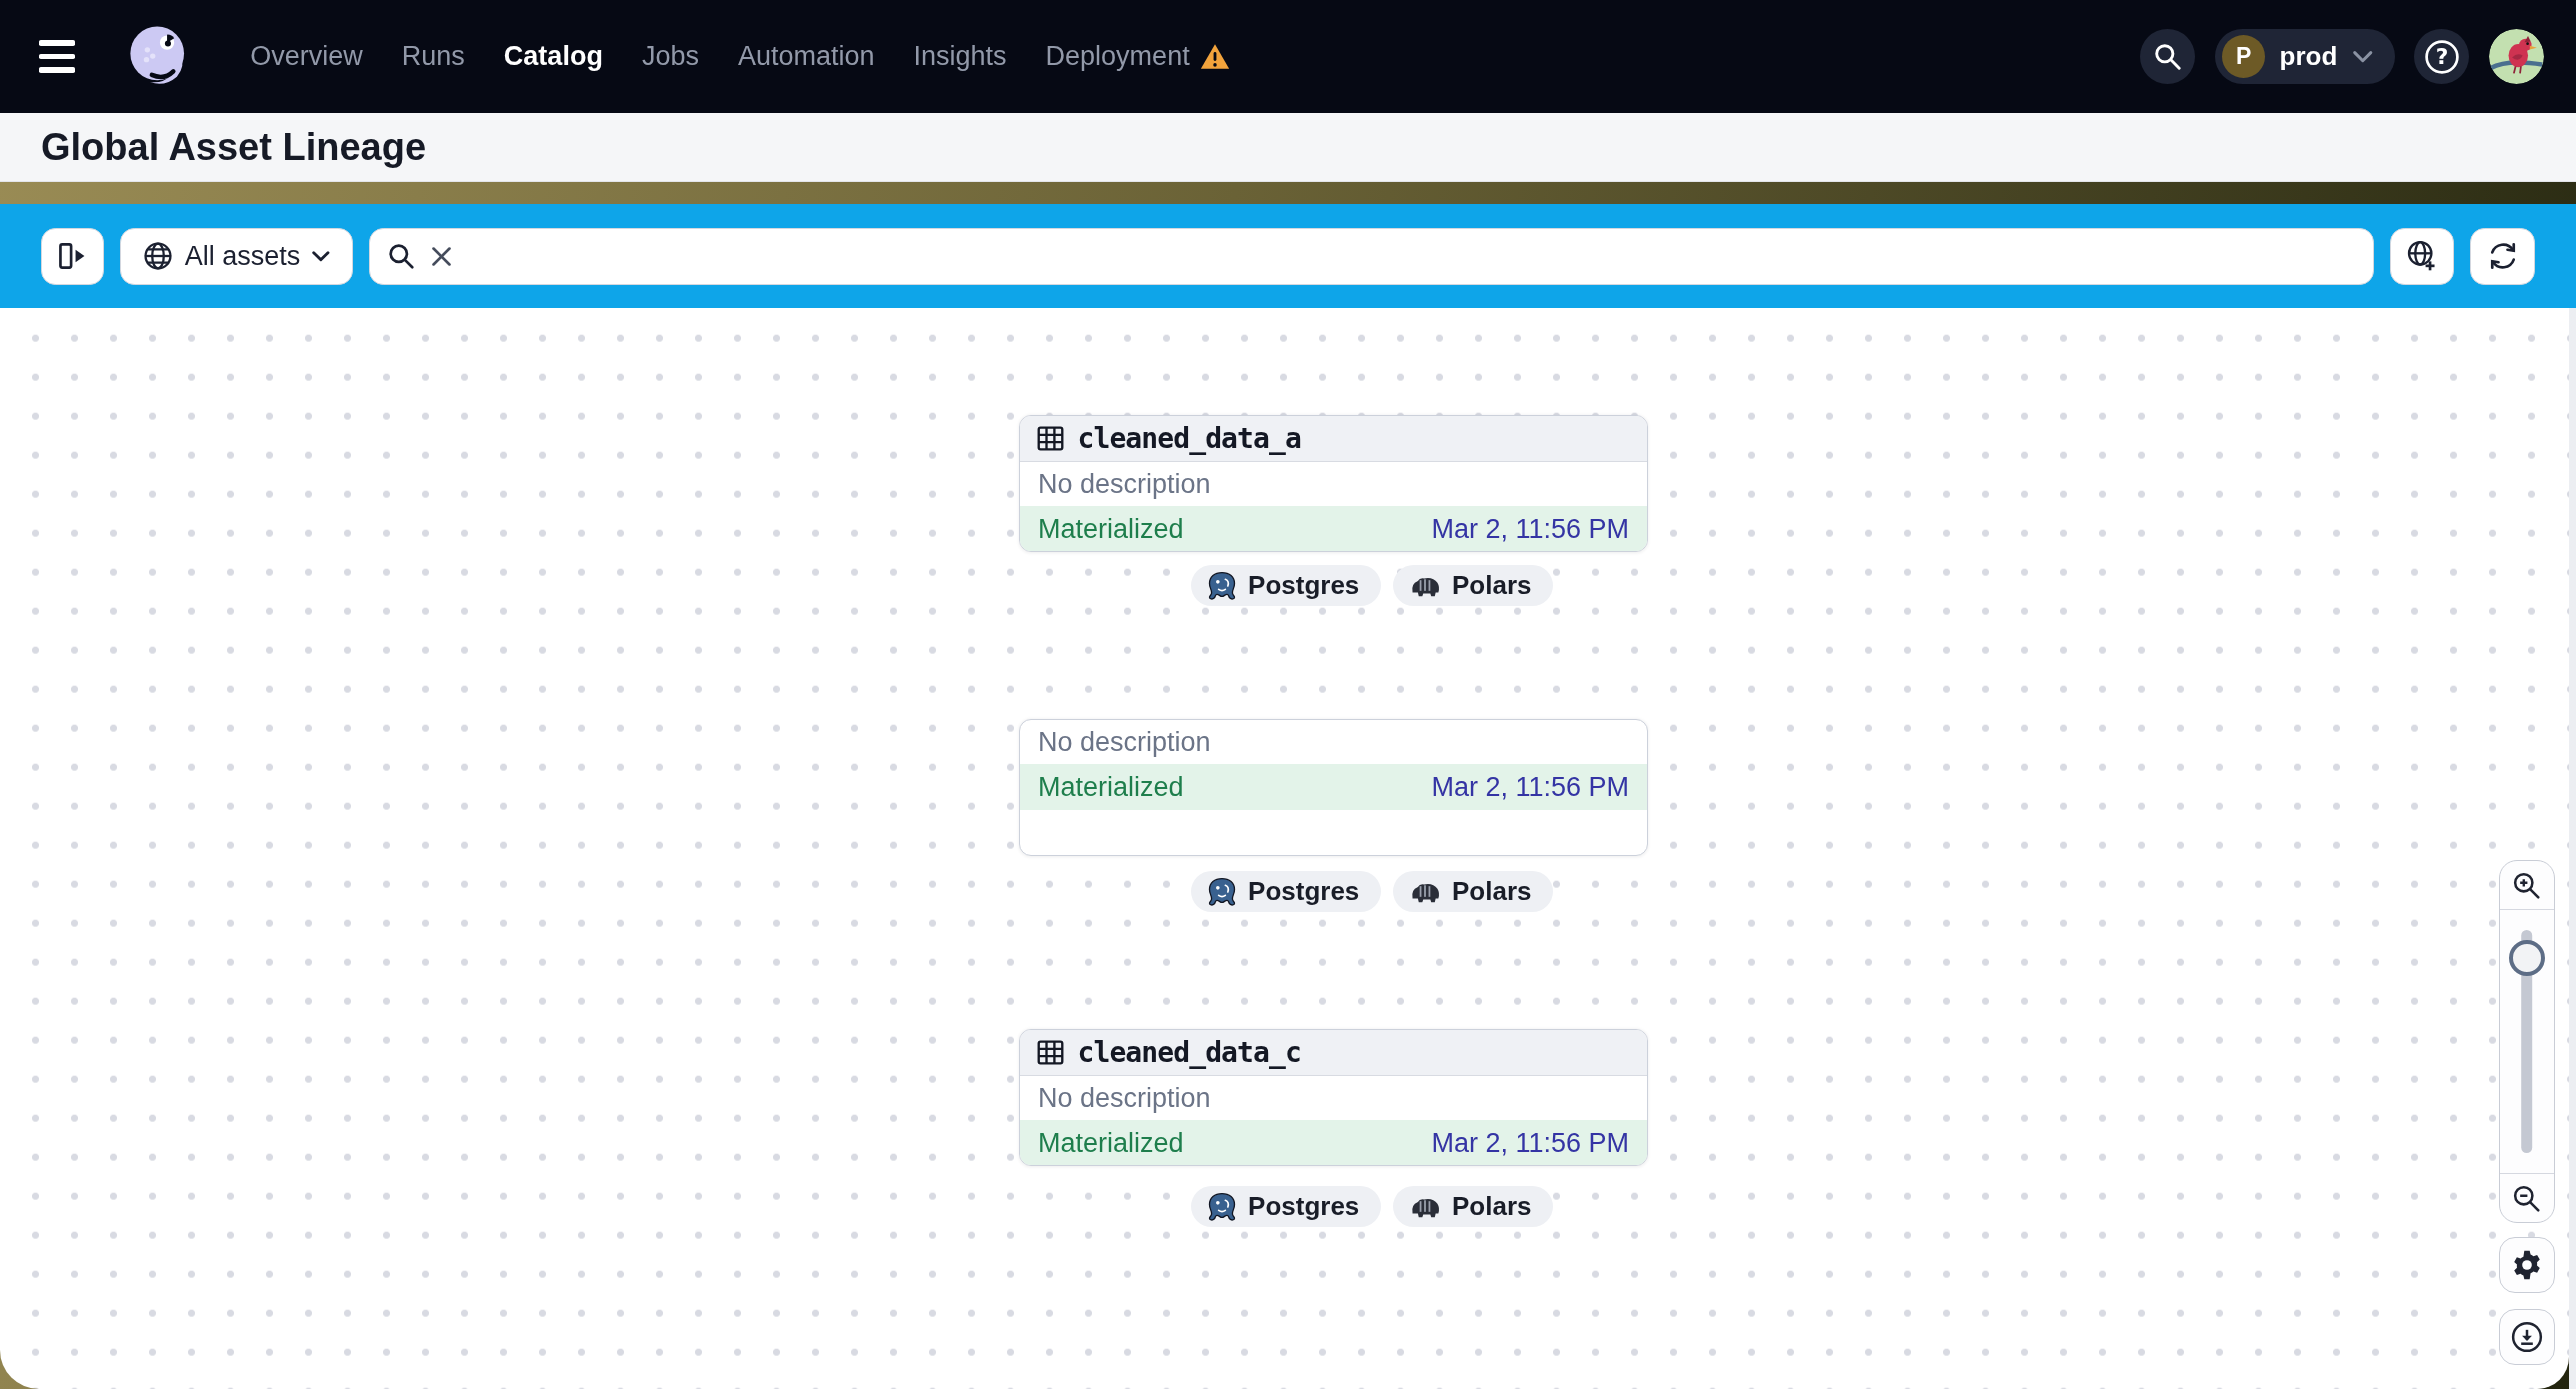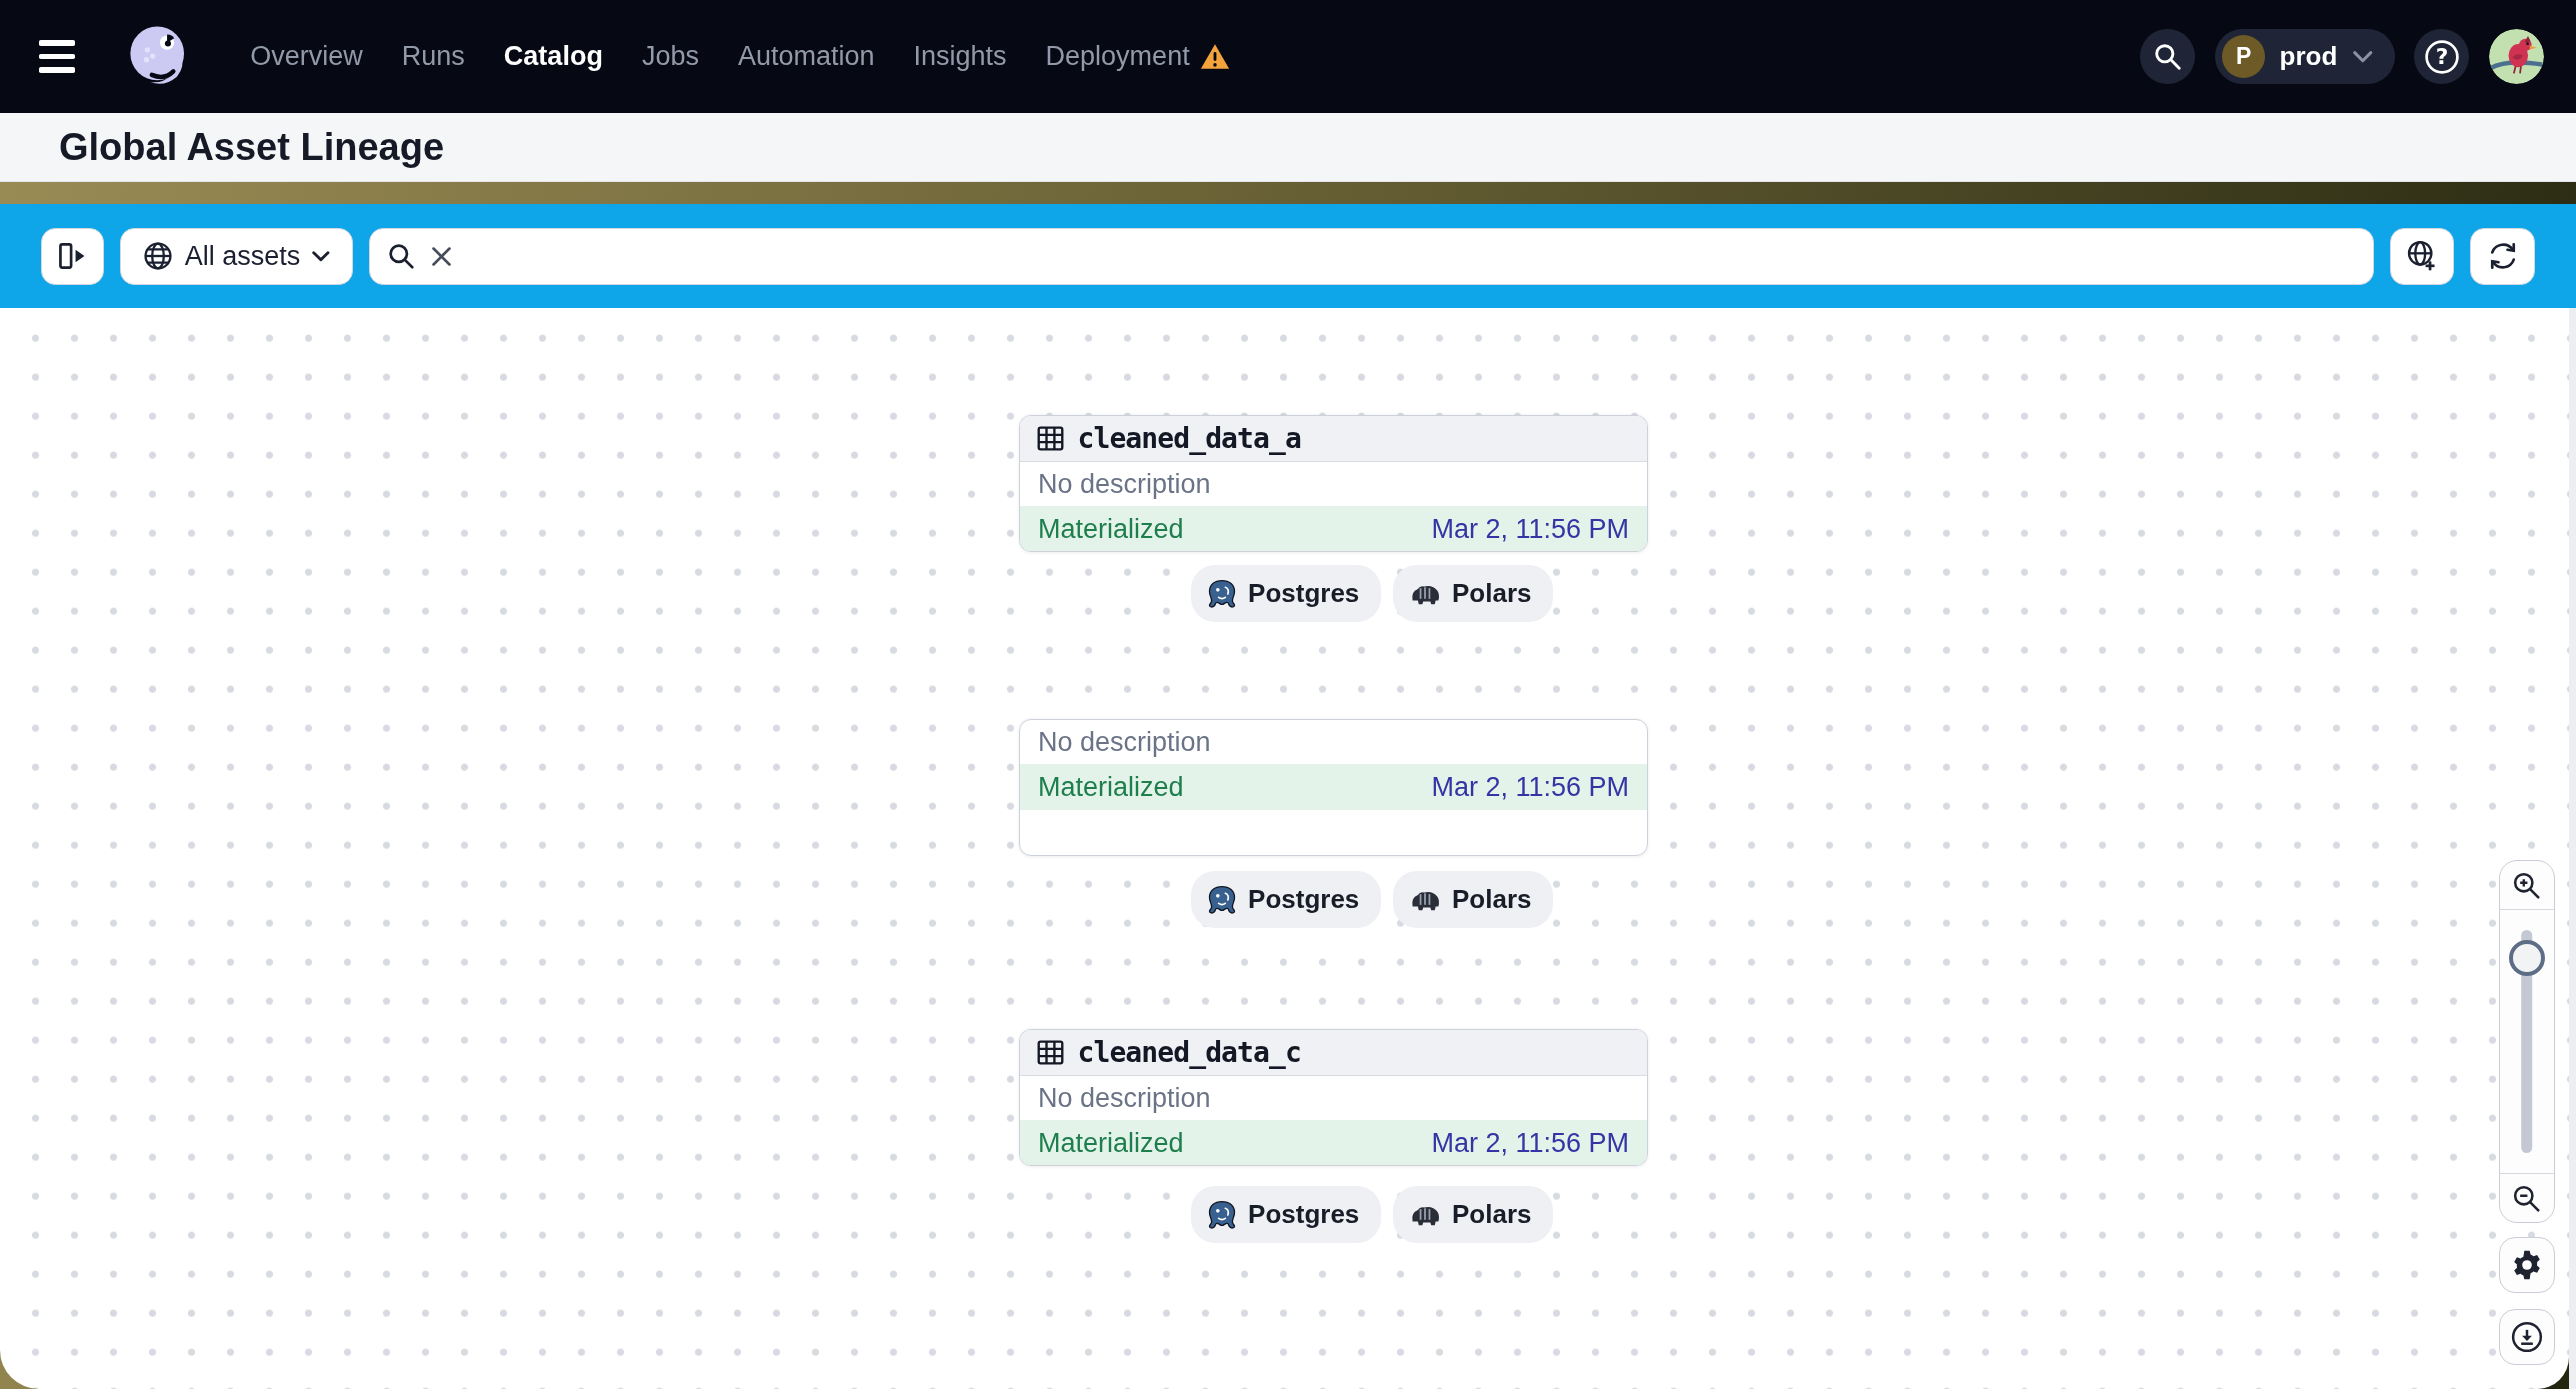--- a/index.html
+++ b/index.html
@@ -26,21 +26,21 @@
   .nav-circle { width:55px; height:55px; border-radius:50%; background:#1f2536; display:flex; align-items:center; justify-content:center; cursor:pointer; }
   .env-pill { height:55px; border-radius:28px; background:#1f2536; display:flex; align-items:center; gap:14.3px; padding:0 21.5px 0 7.2px; cursor:pointer; }
   .env-badge { width:43px; height:43px; border-radius:50%; background:#6d5a26; color:#fff; font-size:23px; font-weight:700; display:flex; align-items:center; justify-content:center; }
   .env-name { color:#fff; font-size:26px; font-weight:600; }
   .avatar { width:55px; height:55px; border-radius:50%; overflow:hidden; cursor:pointer; }
 
   
   .titlebar {
     position:absolute; top:113px; left:0; width:2576px; height:69px;
     background:#f5f6f8; border-bottom:0.9px solid #e3e5ea;
-    display:flex; align-items:center; padding:0 59px;
+    display:flex; align-items:center; padding:0 41px;
   }
   .page-title { font-size:38px; font-weight:700; color:#161a26; }
   .reload-btn {
     margin-left:auto; height:63px; border:1.8px solid #d4d8e0; border-radius:18px; background:#fff;
     display:flex; align-items:center; gap:12.5px; padding:0 25px; font-size:26px; color:#1f2330; cursor:pointer;
   }
 
   
   .toolbar {
     position:absolute; top:204px; left:0; width:2576px; height:105px; background:#0ea5e9;
@@ -81,21 +81,21 @@
     box-shadow:0 0.9px 3.6px rgba(20,25,40,.08); cursor:pointer;
   }
   .an-header { height:46px; background:#eff1f5; border-bottom:1.8px solid #d8dbe2; display:flex; align-items:center; gap:12.5px; padding:0 16px; }
   .an-name { font-size:28px; font-weight:700; color:#141824; letter-spacing:-0.9px; }
   .an-desc { height:44px; display:flex; align-items:center; padding:0 18px; font-size:27px; color:#6b7487; }
   .an-status { height:46px; background:#e3f3e9; display:flex; align-items:center; justify-content:space-between; padding:0 18px; }
   .an-status .st { font-size:27px; color:#1e7e4c; }
   .an-status .ts { font-size:27px; color:#3434a4; }
   .tag-row { position:absolute; width:534px; display:flex; justify-content:flex-end; gap:12.5px; }
   .tag {
-    height:57px; border-radius:24px; background:#eef0f4; display:flex; align-items:center; gap:10.7px;
+    height:41px; border-radius:24px; background:#eef0f4; display:flex; align-items:center; gap:10.7px;
     padding:0 21.5px 0 16px; font-size:26px; font-weight:600; color:#191d28; cursor:pointer;
   }
 
   
   .zoom-group {
     position:absolute; right:21.5px; top:860px; width:56px; height:363px; background:#fdfdfe;
     border:1.8px solid #c9cdd6; border-radius:18px; display:flex; flex-direction:column; overflow:hidden;
   }
   .zg-btn { height:48px; display:flex; align-items:center; justify-content:center; cursor:pointer; }
   .zg-slider { flex:1; border-top:1.8px solid #d5d8e0; border-bottom:1.8px solid #d5d8e0; position:relative; }

